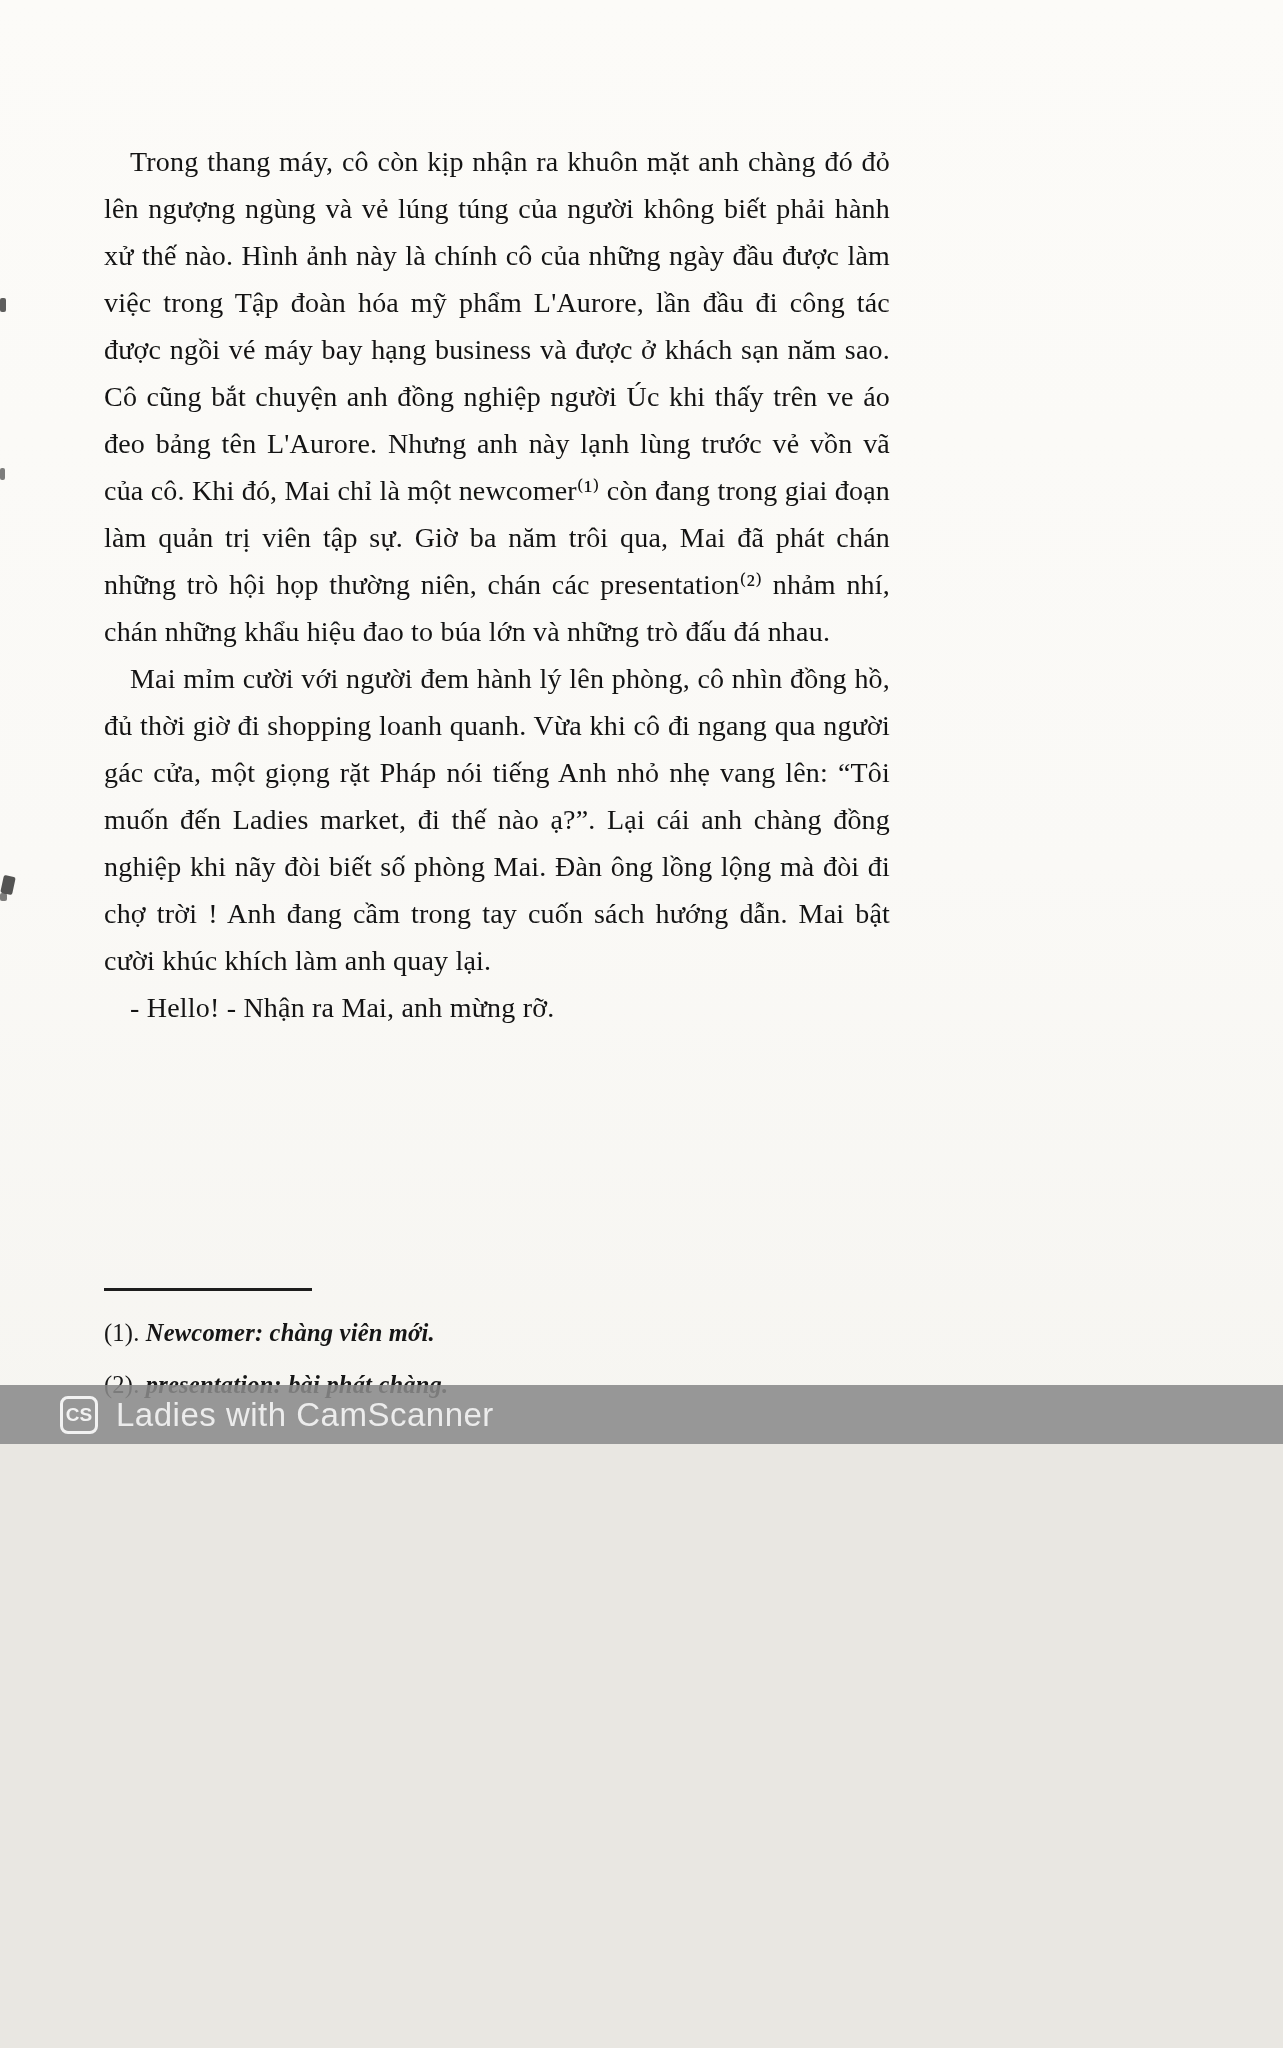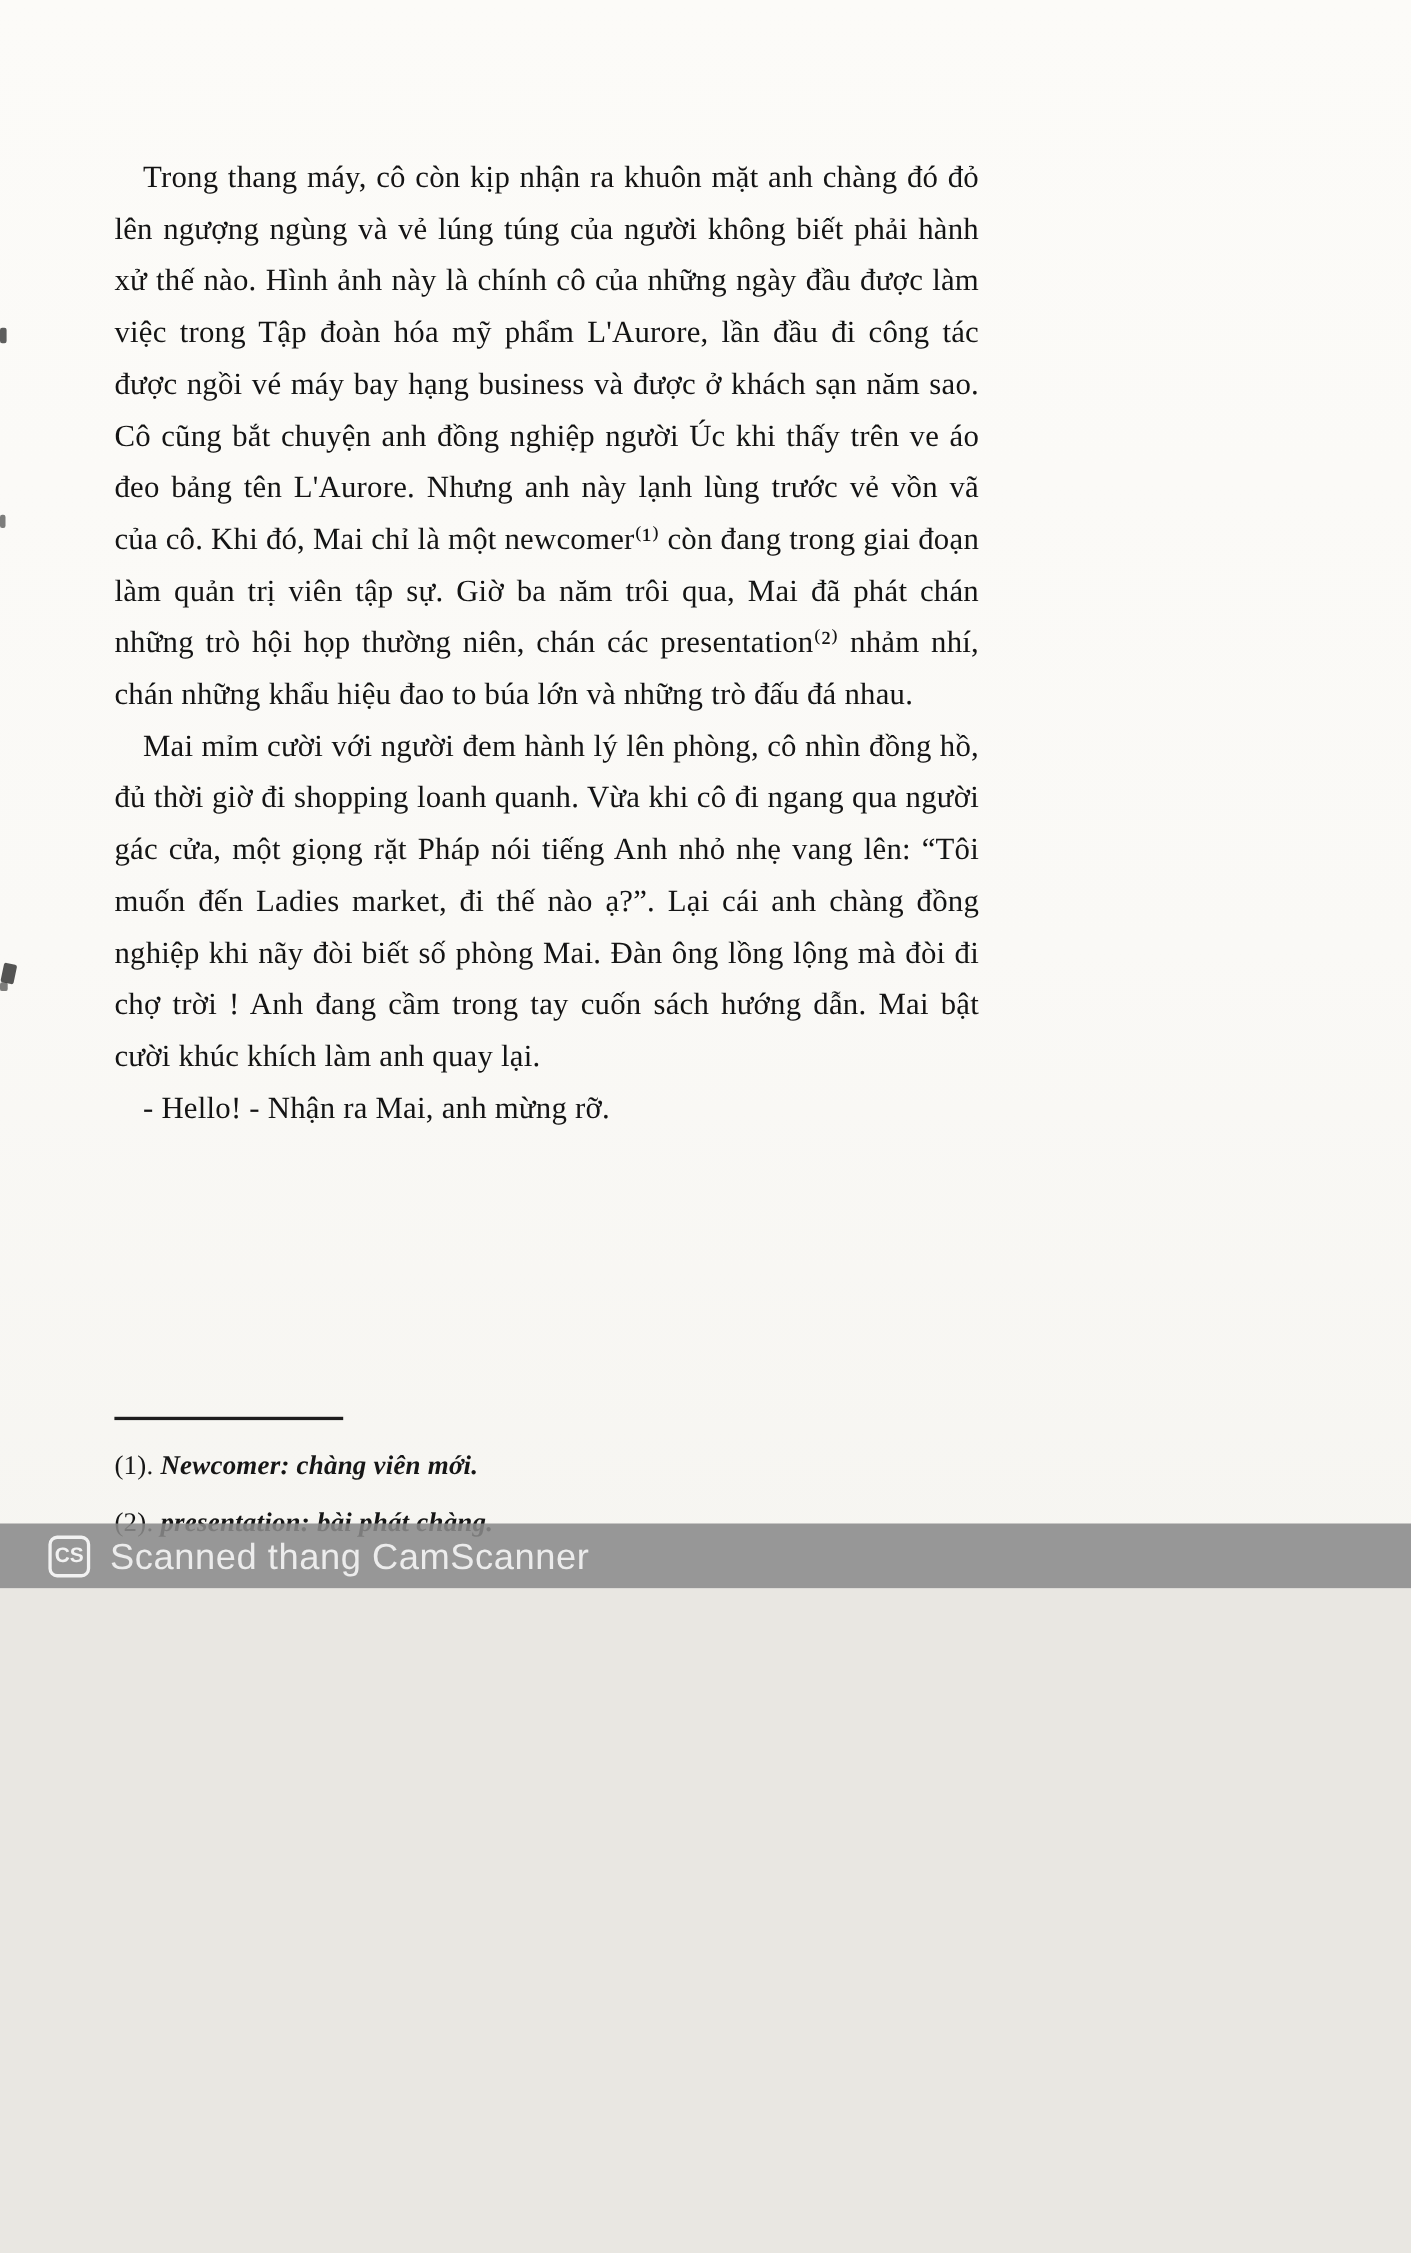--- a/index.html
+++ b/index.html
@@ -65,21 +65,21 @@
   }
   .watermark-bar {
     position: absolute;
     left: 0;
     right: 0;
     bottom: 0;
     height: 59px;
     background: rgba(138, 138, 138, 0.88);
     display: flex;
     align-items: center;
-    padding-left: 44px;
+    padding-left: 60px;
     gap: 18px;
   }
   .cs-logo {
     width: 38px;
     height: 38px;
     border: 3px solid #f2f2f2;
     border-radius: 8px;
     color: #f2f2f2;
     font-family: "Liberation Sans", "DejaVu Sans", sans-serif;
     font-weight: bold;
@@ -130,16 +130,16 @@
     <p class="footnote">
       <span class="fn-marker">(2).</span>
       <span class="fn-text">presentation: bài phát chàng.</span>
     </p>
   </div>
 
   <div class="page-number">9</div>
 
   <div class="watermark-bar">
     <div class="cs-logo">CS</div>
-    <span class="wm-text">Scanned thang CamScanner</span>
+    <span class="wm-text">Ladies with CamScanner</span>
   </div>
 
 </div>
 
 </body></html>

